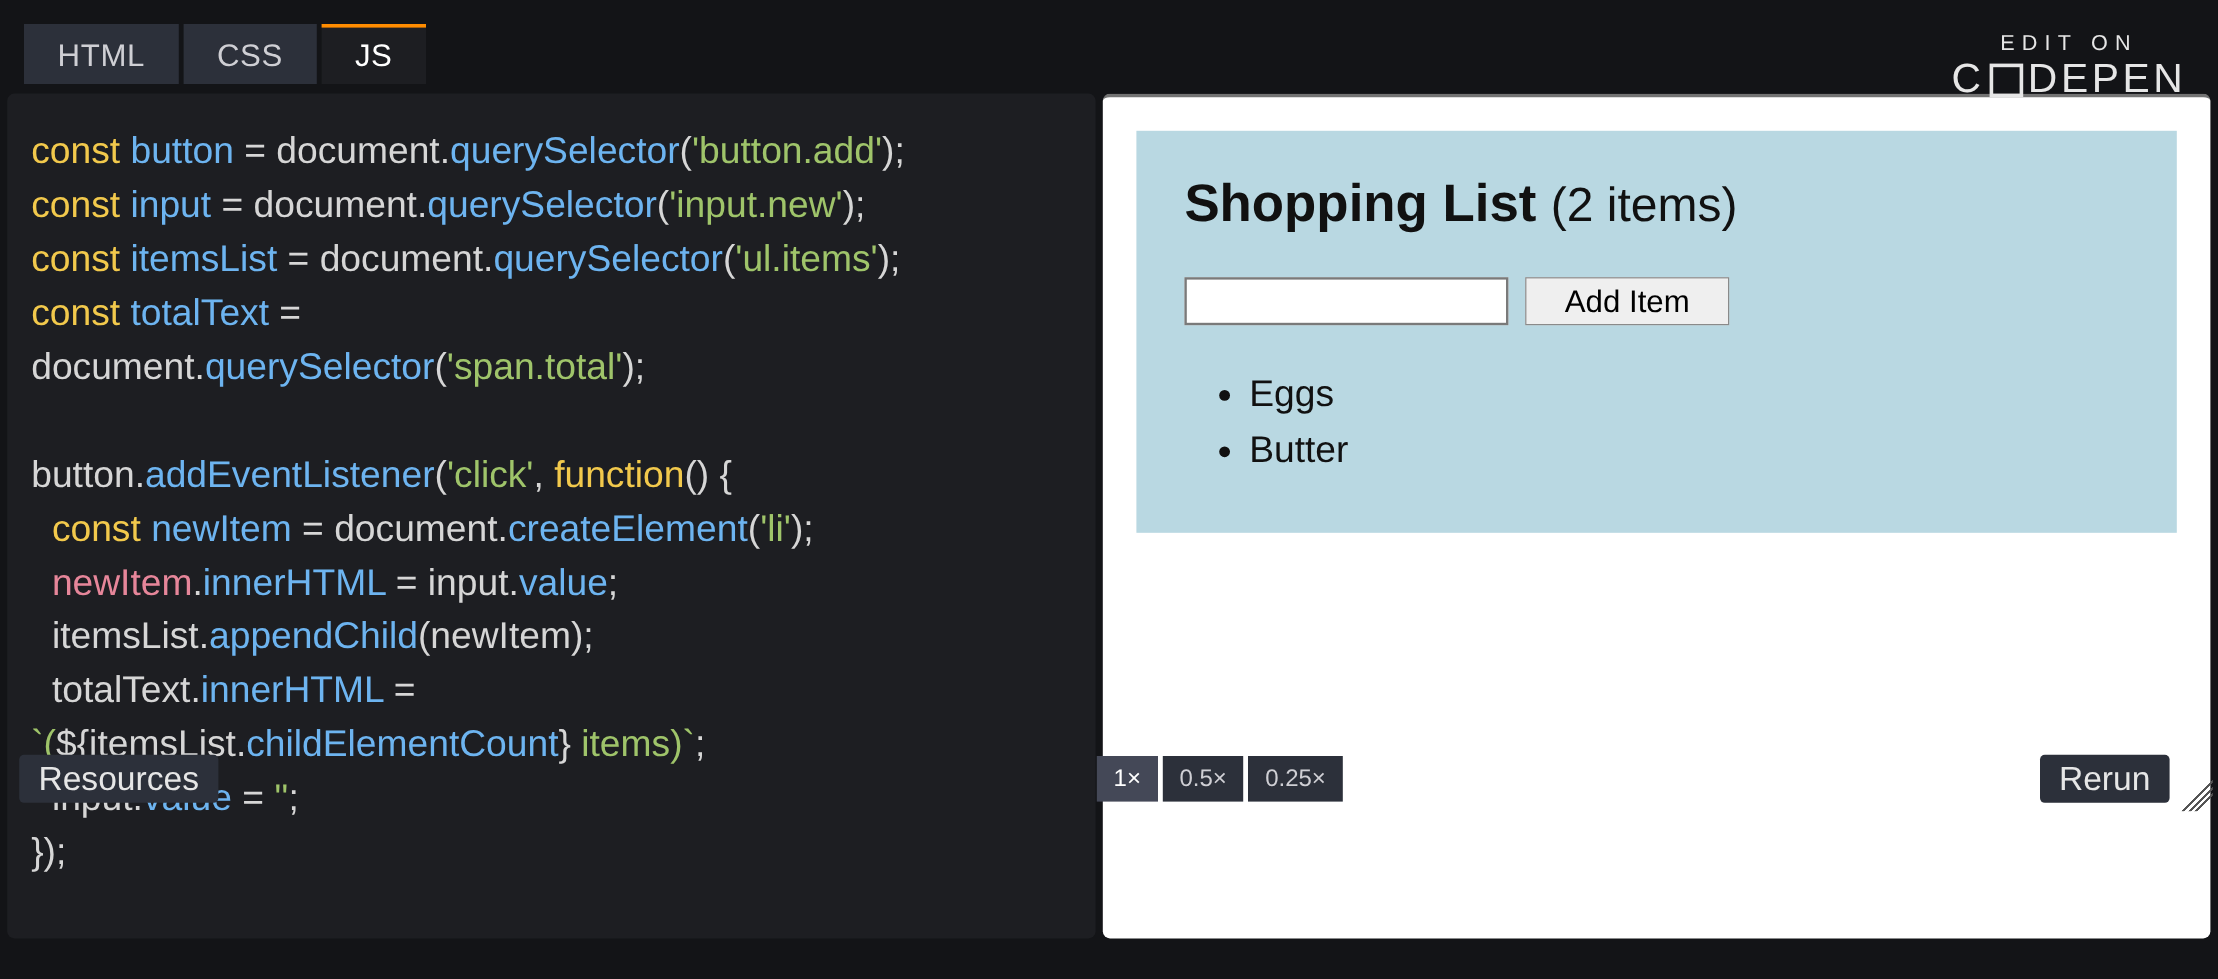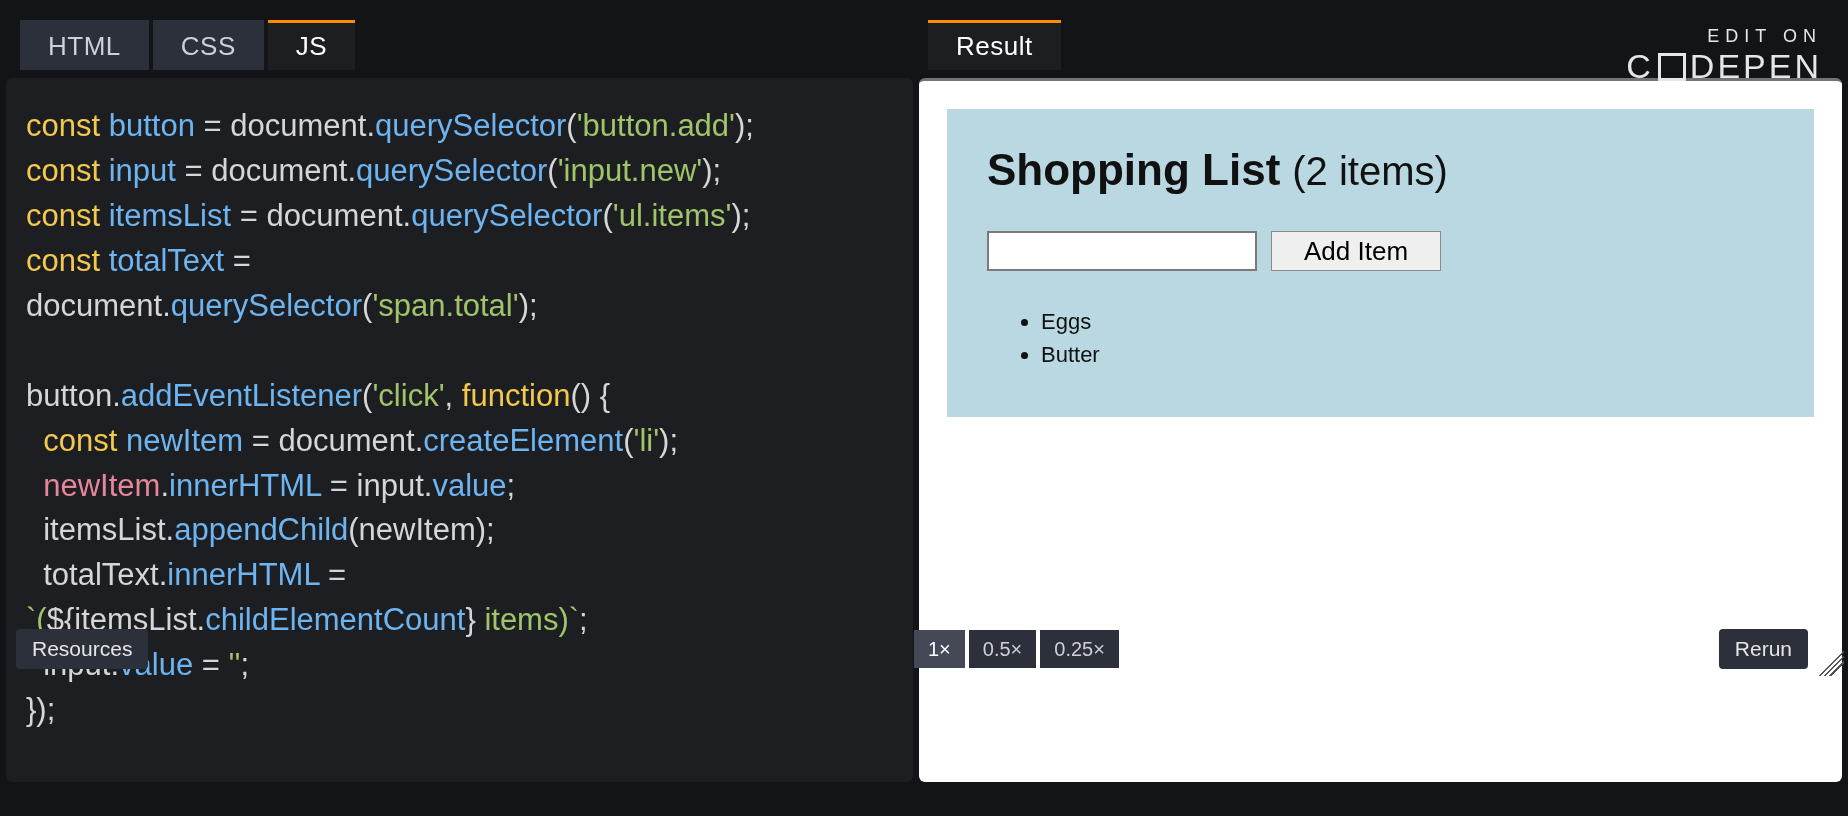--- a/index.html
+++ b/index.html
@@ -46,21 +46,21 @@
     color: #fff;
     border-top: 3px solid #ff8c00;
   }
   .tab.result {
     margin-left: 4px;
   }
   .right-brand {
     position: absolute;
     top: 20px;
     right: 20px;
-    text-align: right;
+    text-align: center;
     color: #e6e6e6;
   }
   .brand-small {
     font-size: 18px;
     letter-spacing: 6px;
     font-weight: 300;
   }
   .brand-logo {
     font-size: 34px;
     letter-spacing: 3px;
@@ -147,40 +147,40 @@
   .shop-btn {
     background: #efefef;
     border: 1px solid #8a8a8a;
     height: 40px;
     padding: 0 32px;
     font-size: 26px;
     cursor: pointer;
   }
   .shop-list {
     margin: 34px 0 0 54px;
-    font-size: 22px;
+    font-size: 31px;
     line-height: 1.5;
   }
   .shop-list li { list-style: disc; }
 
   .bottom-bar {
     position: absolute;
     left: 6px; right: 6px; bottom: 6px;
     height: 50px;
     display: flex;
     align-items: center;
     background: transparent;
   }
   .btn-dark {
     background: #2c303a;
     color: #e6e6e6;
     border: none;
     height: 40px;
     padding: 0 16px;
-    font-size: 21px;
+    font-size: 28px;
     border-radius: 4px;
     cursor: pointer;
   }
   .zoom-group {
     display: flex;
     gap: 4px;
     margin-left: auto;
     position: absolute;
     left: 50%;
     transform: translateX(-10px);
@@ -215,23 +215,20 @@
 
 <div class="app" style="transform: scale(1);">
 
   <div class="top-bar">
     <div class="tabs-group">
       <div class="tab">HTML</div>
       <div class="tab">CSS</div>
       <div class="tab active">JS</div>
     </div>
     <div style="flex:1"></div>
-    <div class="tabs-group" style="position:absolute; left:50%; padding-left:0;">
-      <div class="tab active result">Result</div>
-    </div>
 
     <div class="right-brand">
       <div class="brand-small">EDIT ON</div>
       <div class="brand-logo">
         <span>C</span>
         <span class="box"></span>
         <span>DEPEN</span>
       </div>
     </div>
   </div>

